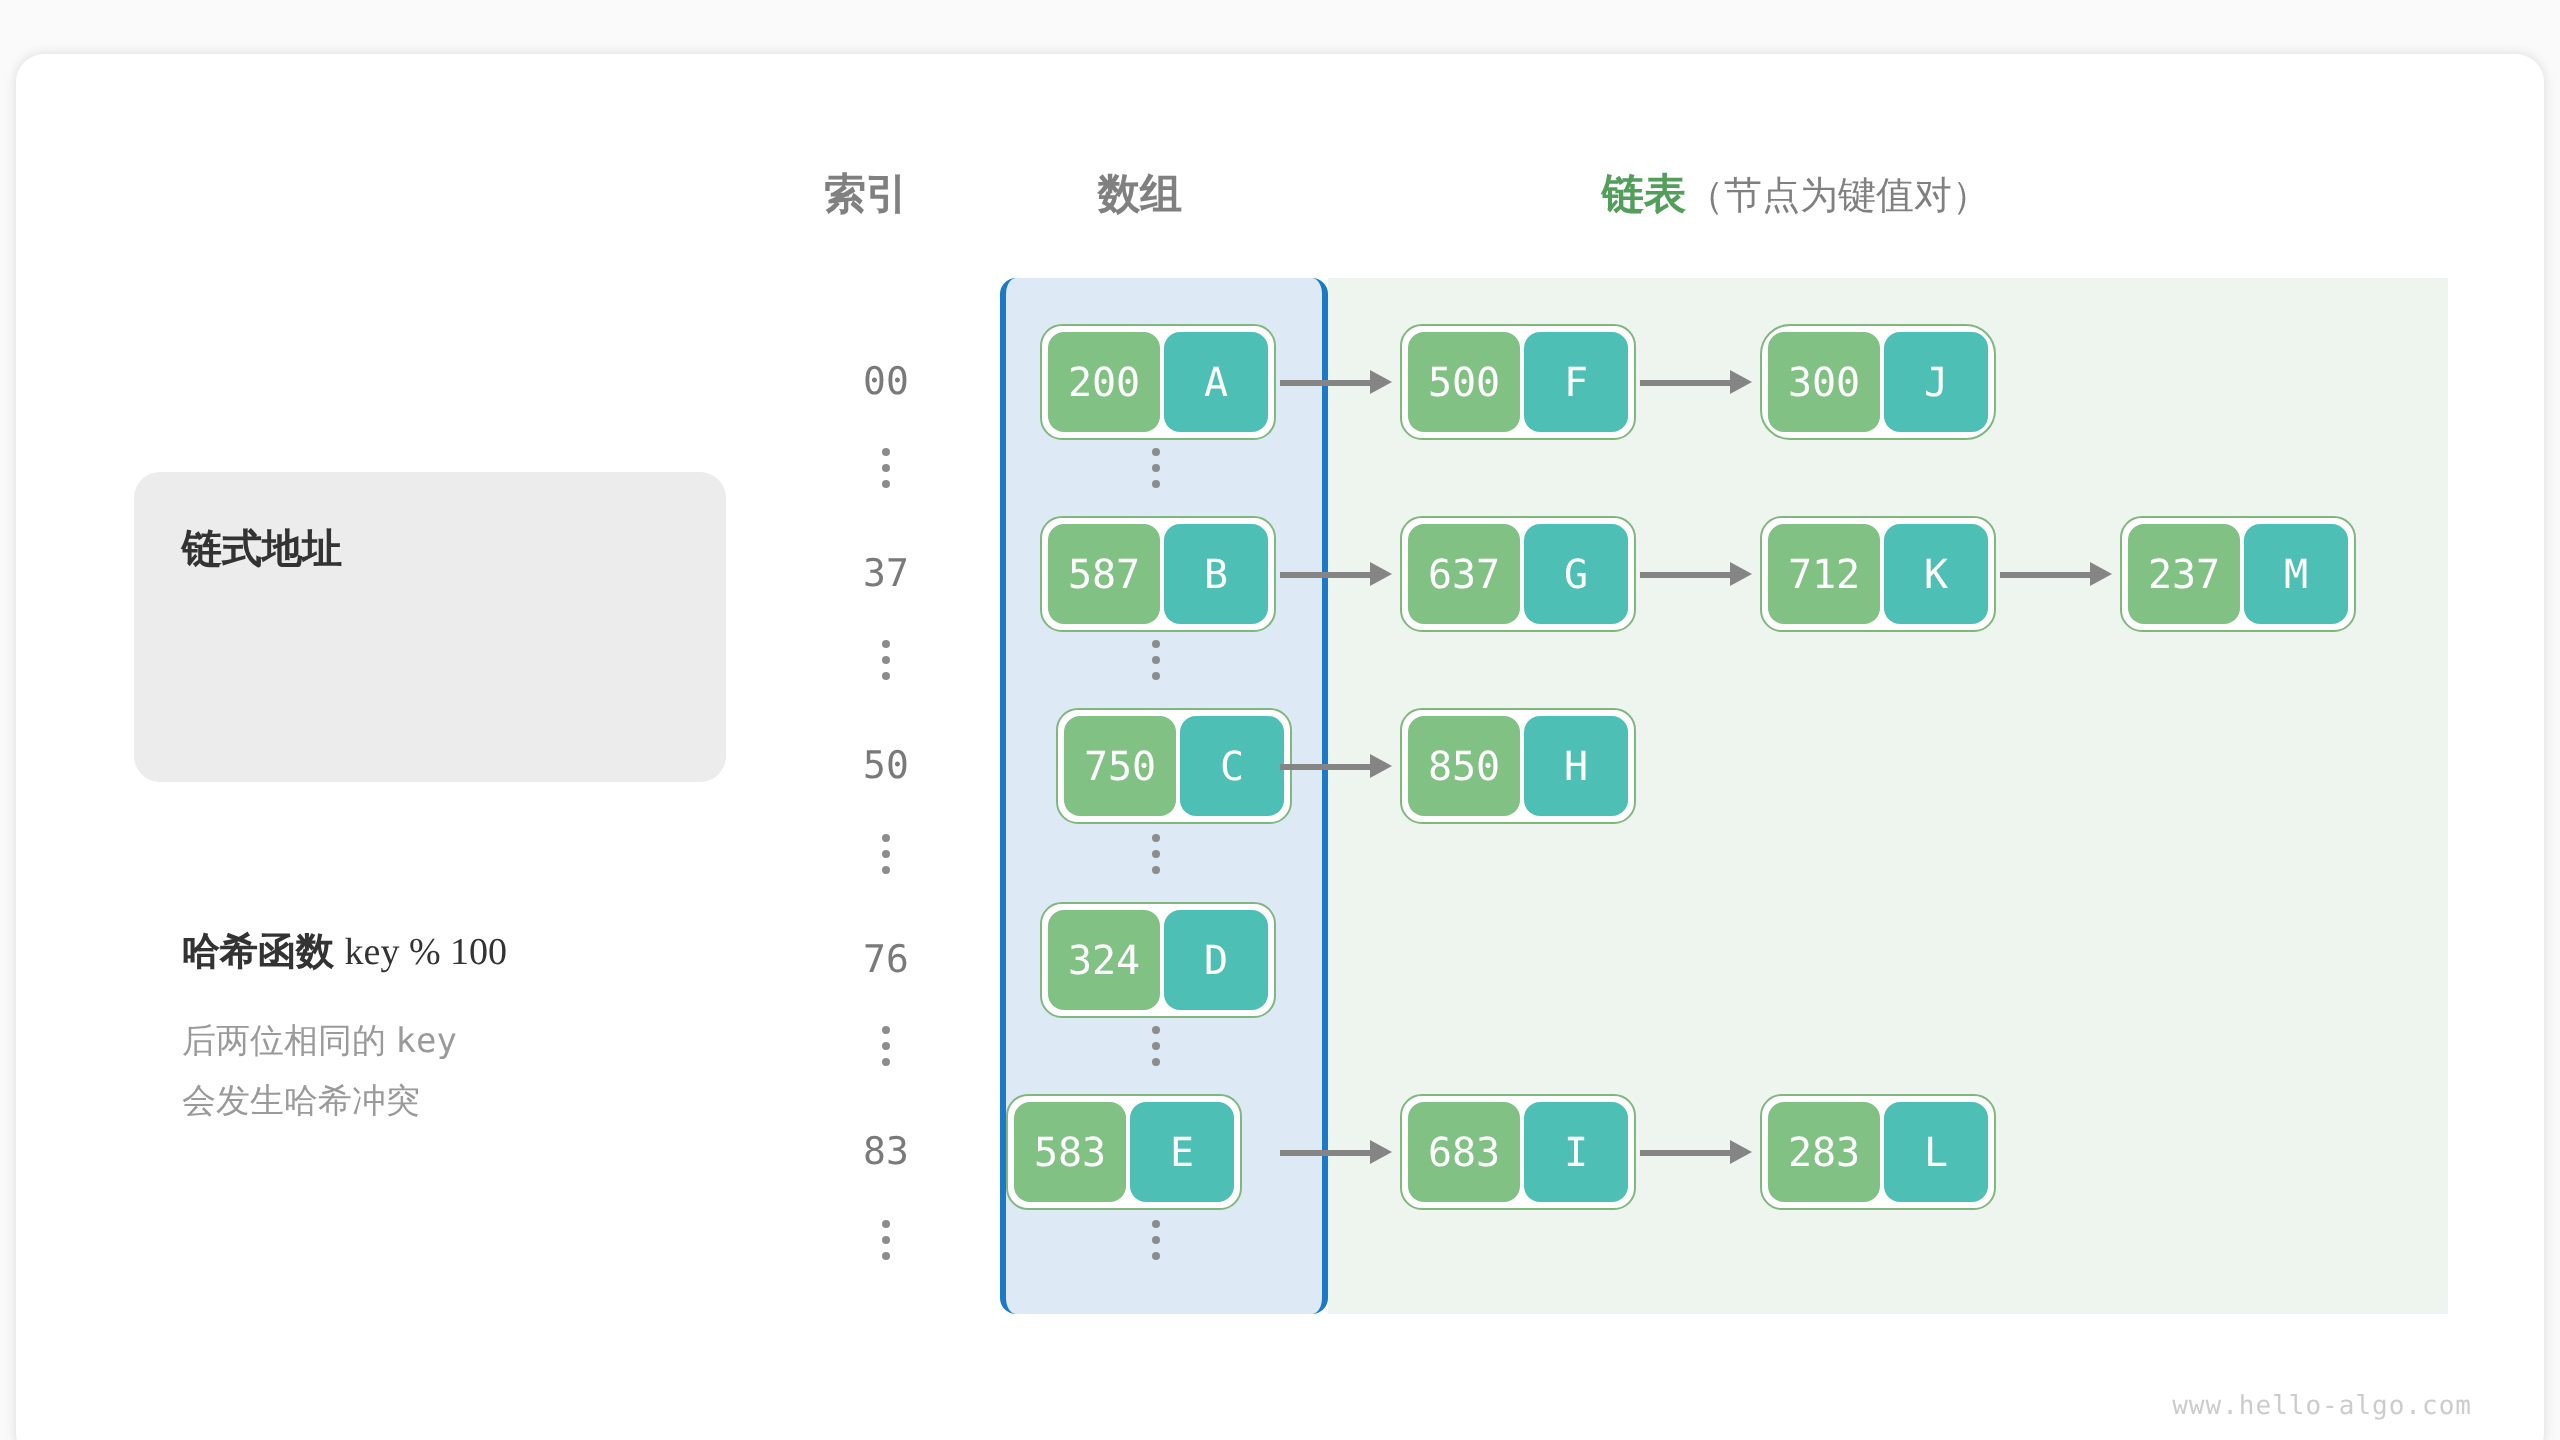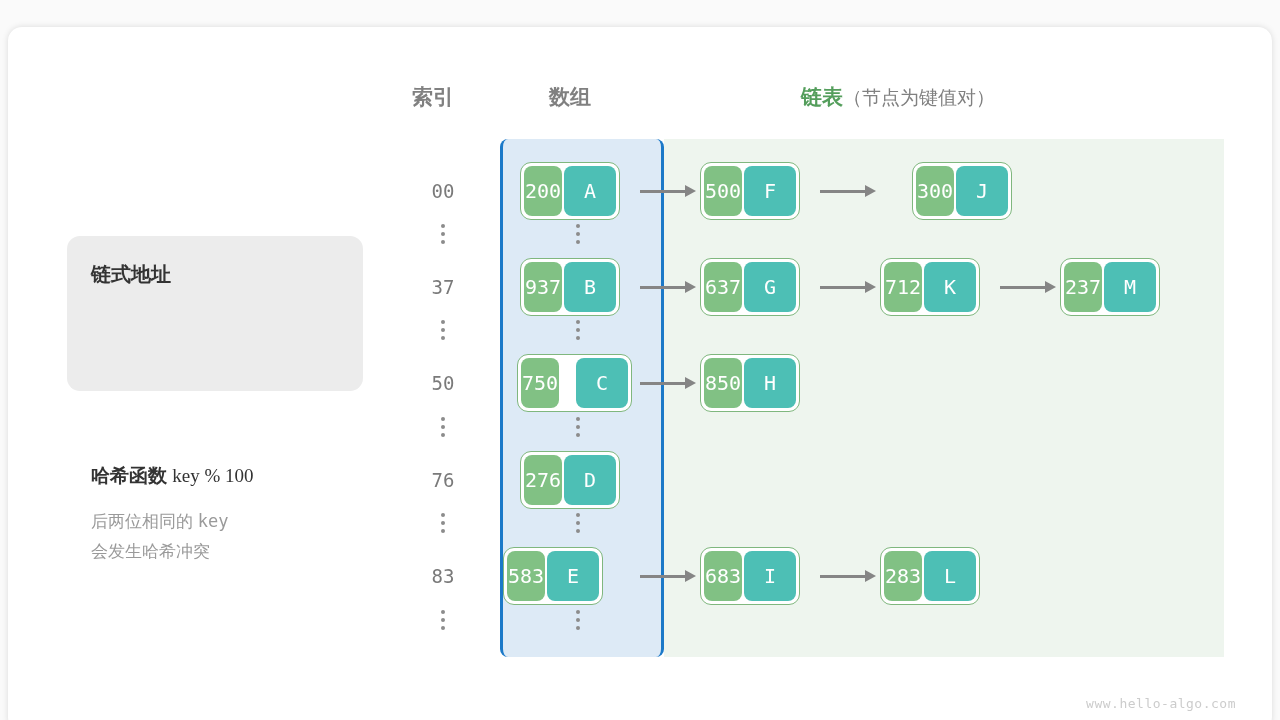--- a/index.html
+++ b/index.html
@@ -88,21 +88,21 @@
     display: flex;
     align-items: center;
     justify-content: center;
     color: #ffffff;
     font-family: "DejaVu Sans Mono", monospace;
     font-size: 20px;
     border-radius: 8px;
     box-sizing: border-box;
   }
   .cell.key {
-    width: 38px;
+    width: 56px;
     background: #81c184;
     margin-right: 2px;
   }
   .cell.val {
     width: 52px;
     background: #4dbfb5;
   }
 
   
   .arrow {
@@ -226,37 +226,37 @@
         <div class="head"></div>
       </div>
       <div class="node" style="position: absolute; left: 692px; top: 135px; text-align: right;">
         <div class="cell key">500</div>
         <div class="cell val">F</div>
       </div>
       <div class="arrow" style="left: 812px; top: 159px; width: 56px;">
         <div class="shaft"></div>
         <div class="head"></div>
       </div>
-      <div class="node" style="position: absolute; left: 904px; top: 135px;">
+      <div class="node" style="position: absolute; left: 872px; top: 135px; border-radius: 15px;">
         <div class="cell key">300</div>
         <div class="cell val">J</div>
       </div>
       <div class="vdots" style="left: 425px; top: 197px;">
         <i></i>
         <i></i>
         <i></i>
       </div>
       <div class="vdots" style="left: 560px; top: 197px;">
         <i></i>
         <i></i>
         <i></i>
       </div>
       <div class="idx" style="left: 405px; top: 249px;">37</div>
       <div class="node" style="position: absolute; left: 512px; top: 231px;">
-        <div class="cell key">937</div>
+        <div class="cell key">587</div>
         <div class="cell val">B</div>
       </div>
       <div class="arrow" style="left: 632px; top: 255px; width: 56px;">
         <div class="shaft"></div>
         <div class="head"></div>
       </div>
       <div class="node" style="position: absolute; left: 692px; top: 231px;">
         <div class="cell key">637</div>
         <div class="cell val">G</div>
       </div>
@@ -280,21 +280,21 @@
         <i></i>
         <i></i>
         <i></i>
       </div>
       <div class="vdots" style="left: 560px; top: 293px;">
         <i></i>
         <i></i>
         <i></i>
       </div>
       <div class="idx" style="left: 405px; top: 345px;">50</div>
-      <div class="node" style="position: absolute; left: 509px; top: 327px; gap: 15px;">
+      <div class="node" style="position: absolute; left: 520px; top: 327px;">
         <div class="cell key">750</div>
         <div class="cell val">C</div>
       </div>
       <div class="arrow" style="left: 632px; top: 351px; width: 56px;">
         <div class="shaft"></div>
         <div class="head"></div>
       </div>
       <div class="node" style="position: absolute; left: 692px; top: 327px;">
         <div class="cell key">850</div>
         <div class="cell val">H</div>
@@ -304,21 +304,21 @@
         <i></i>
         <i></i>
       </div>
       <div class="vdots" style="left: 560px; top: 390px;">
         <i></i>
         <i></i>
         <i></i>
       </div>
       <div class="idx" style="left: 405px; top: 442px;">76</div>
       <div class="node" style="position: absolute; left: 512px; top: 424px;">
-        <div class="cell key">276</div>
+        <div class="cell key">324</div>
         <div class="cell val">D</div>
       </div>
       <div class="vdots" style="left: 425px; top: 486px;">
         <i></i>
         <i></i>
         <i></i>
       </div>
       <div class="vdots" style="left: 560px; top: 486px;">
         <i></i>
         <i></i>

